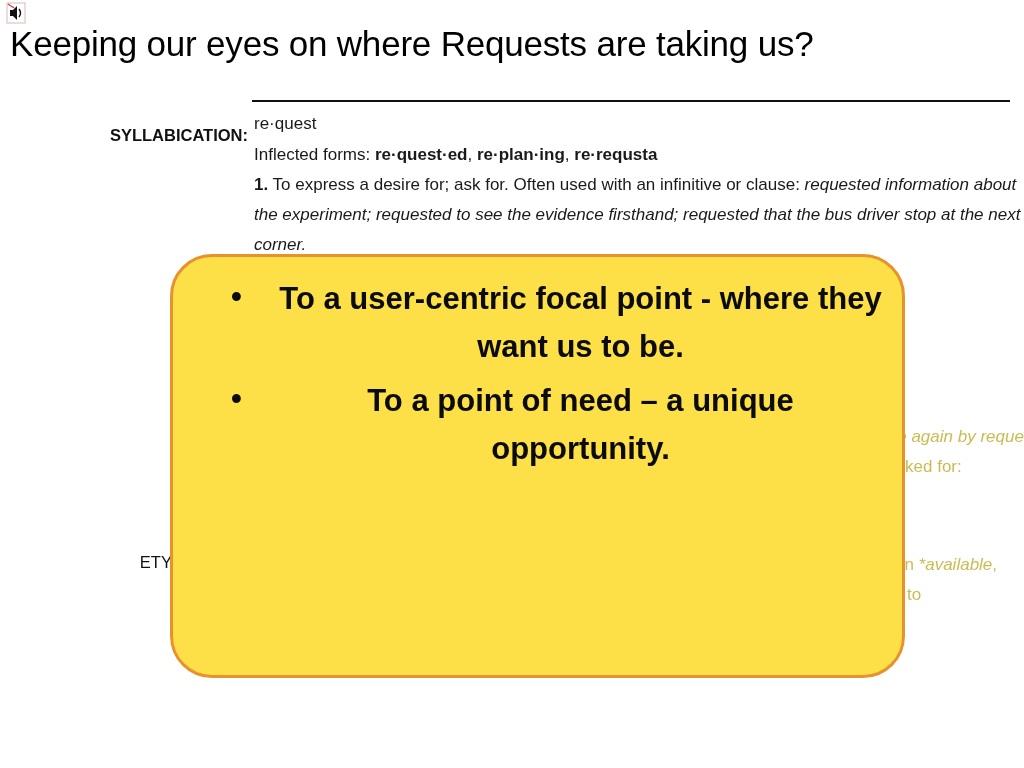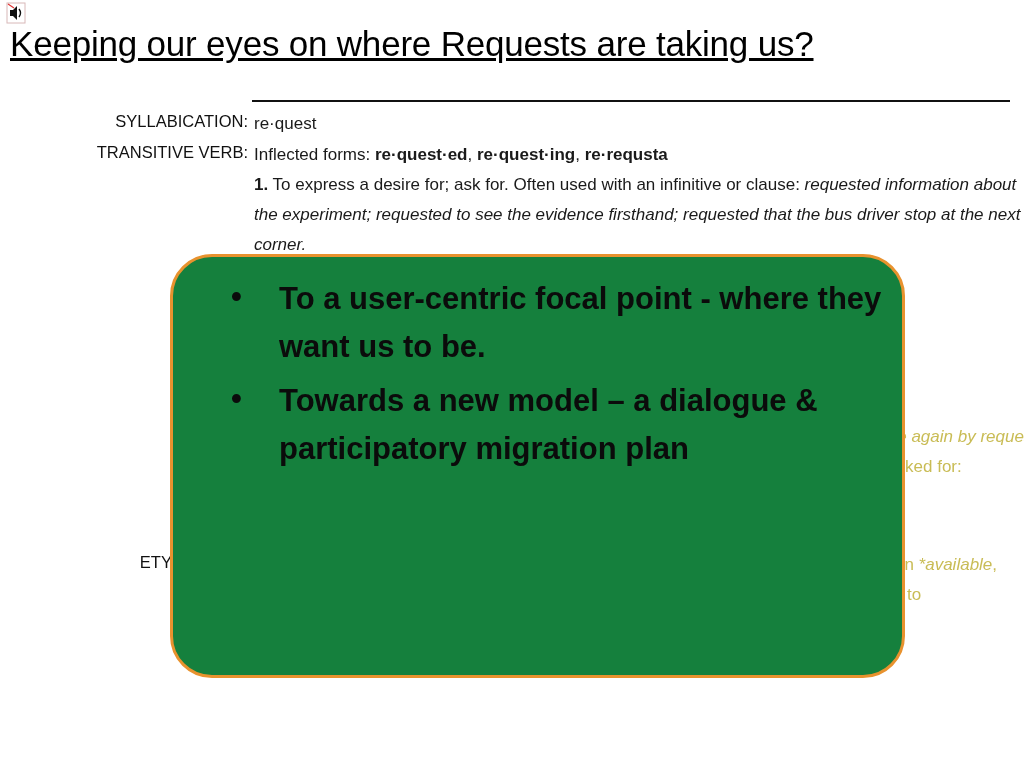--- a/index.html
+++ b/index.html
@@ -29,21 +29,20 @@
     position: absolute;
     left: 10px;
     top: 22px;
     width: 1010px;
     font-size: 35px;
     line-height: 44px;
     color: #000000;
     font-weight: normal;
     white-space: nowrap;
     letter-spacing: -0.2px;
-    text-decoration: underline;
   }
 
   
   #dictionary {
     position: absolute;
     left: 0;
     top: 92px;
     width: 1024px;
     height: 600px;
   }
@@ -134,25 +133,24 @@
   <path d="M13 7 Q16 11 13 15" stroke="#111111" stroke-width="1.4" fill="none"></path>
   <path d="M2 2 L8 6" stroke="#e03030" stroke-width="1.2"></path>
 </svg>
 
 <div id="slide-title">Keeping our eyes on where Requests are taking us?</div>
 
 <div id="dictionary">
 
   <div id="dict-rule"></div>
 
-  <div class="dict-label" style="top:19px;">SYLLABICATION:</div>
+  <div class="dict-label" style="top:33px;font-weight:bold;">SYLLABICATION:</div>
   <div class="dict-body" style="top:17px;">re·quest</div>
 
-  <div class="dict-label" style="top:50px;">TRANSITIVE VERB:</div>
-  <div class="dict-body" style="top:48px;">Inflected forms: <b>re·quest·ed</b>, <b>re·quest·ing</b>, <b>re·requsta</b></div>
+  <div class="dict-body" style="top:48px;">Inflected forms: <b>re·quest·ed</b>, <b>re·plan·ing</b>, <b>re·requsta</b></div>
 
   <div class="dict-body" style="top:78px;"><b>1.</b> To express a desire for; ask for. Often used with an infinitive or clause: <i>requested information about the experiment; requested to see the evidence firsthand; requested that the bus driver stop at the next corner.</i></div>
 
   <div class="dict-body faded" style="top:198px;"><b>2.</b> To ask (a person) to do something: <i>The police requested her to accompany them.</i></div>
 
   <div class="dict-label" style="top:268px;">NOUN:</div>
   <div class="num-list" style="top:266px;">
     <span class="row">
       <span class="n">1.</span><span>The act of asking.</span>
     </span>
@@ -162,18 +160,18 @@
   </div>
 
   <div class="dict-label" style="top:332px;">IDIOMS:</div>
   <div class="dict-body faded" style="top:330px;"><b>by request</b> In response to an expressed desire: <i>We are offering these courses for sale again by request.</i> <b>in request</b> In great demand: <i>a pianist in great request.</i> <b>on (</b>or <b>upon) request</b> When asked for: <i>References are available on request.</i></div>
 
   <div class="dict-label" style="top:460px;">ETYMOLOGY:</div>
   <div class="dict-body faded" style="top:458px;">From Middle English <i>requeste</i>, the act of requesting, from Old French, from Vulgar Latin <i>*available</i>, (thing) requested, from alteration of Latin <i>requsta</i>, feminine past participle of <i>requirere</i>, to</div>
 
 </div>
 
-<div id="callout" style="background: #15803d; border-color: rgb(232, 146, 46);">
+<div id="callout" style="background: #fde047; border-color: rgb(232, 146, 46); text-align: center;">
   <ul>
     <li>To a user-centric focal point - where they want us to be.</li>
-    <li>Towards a new model – a dialogue &amp; participatory migration plan</li>
+    <li>To a point of need – a unique opportunity.</li>
   </ul>
 </div>
 
 </body></html>

